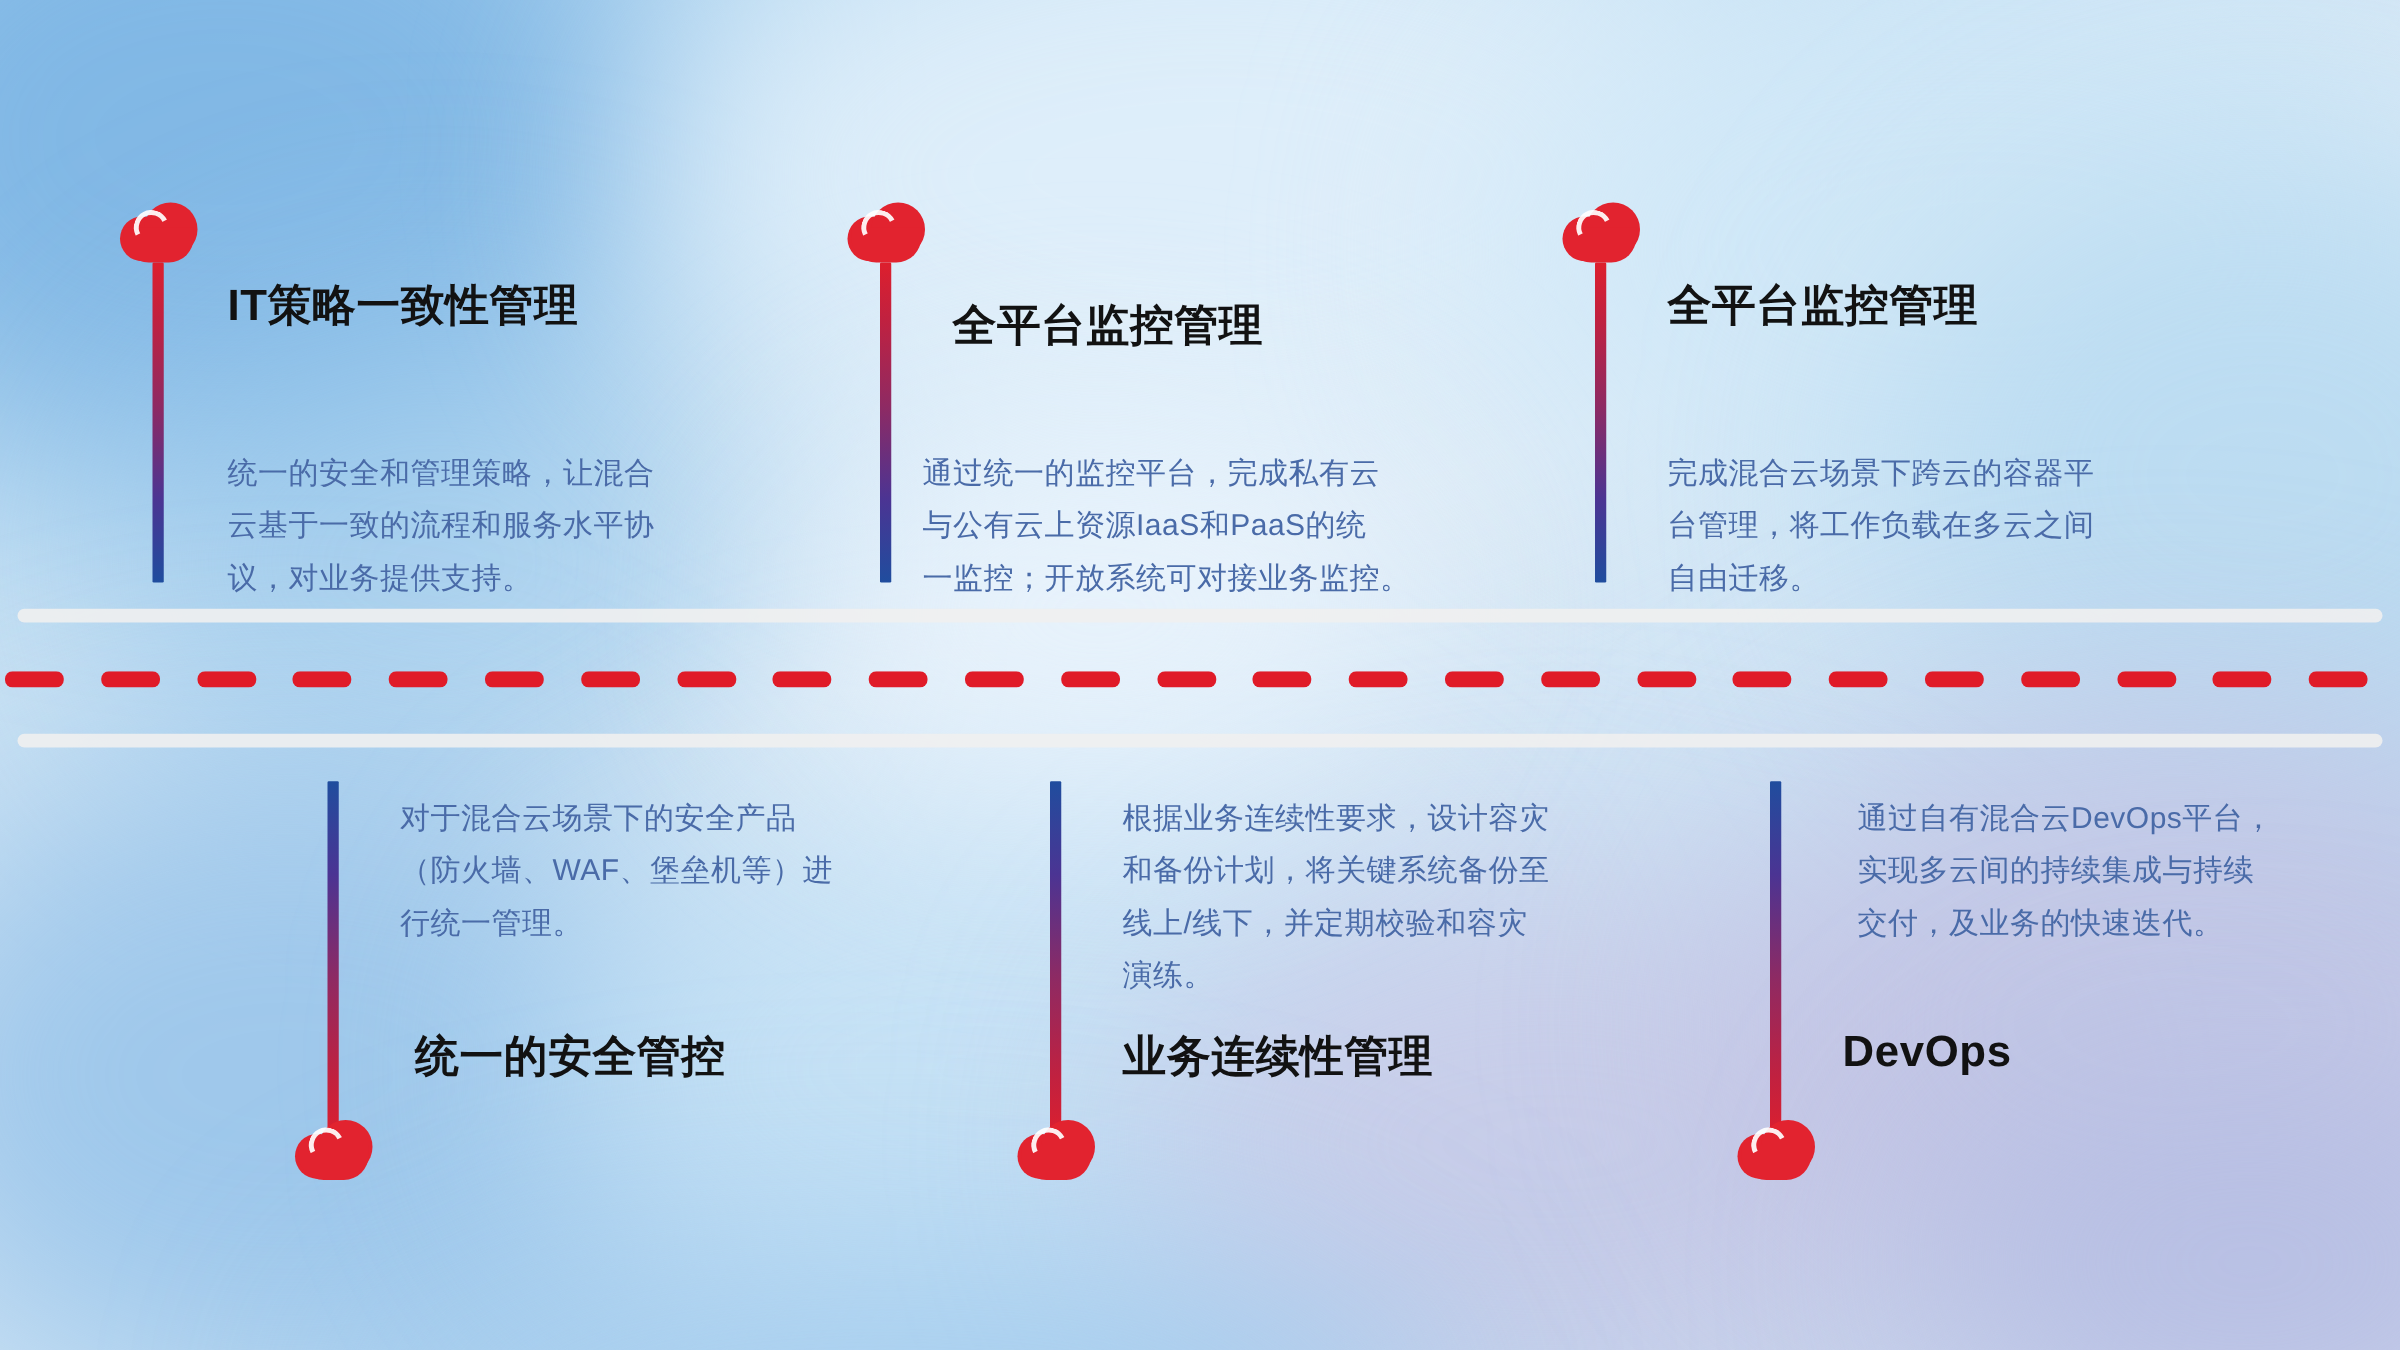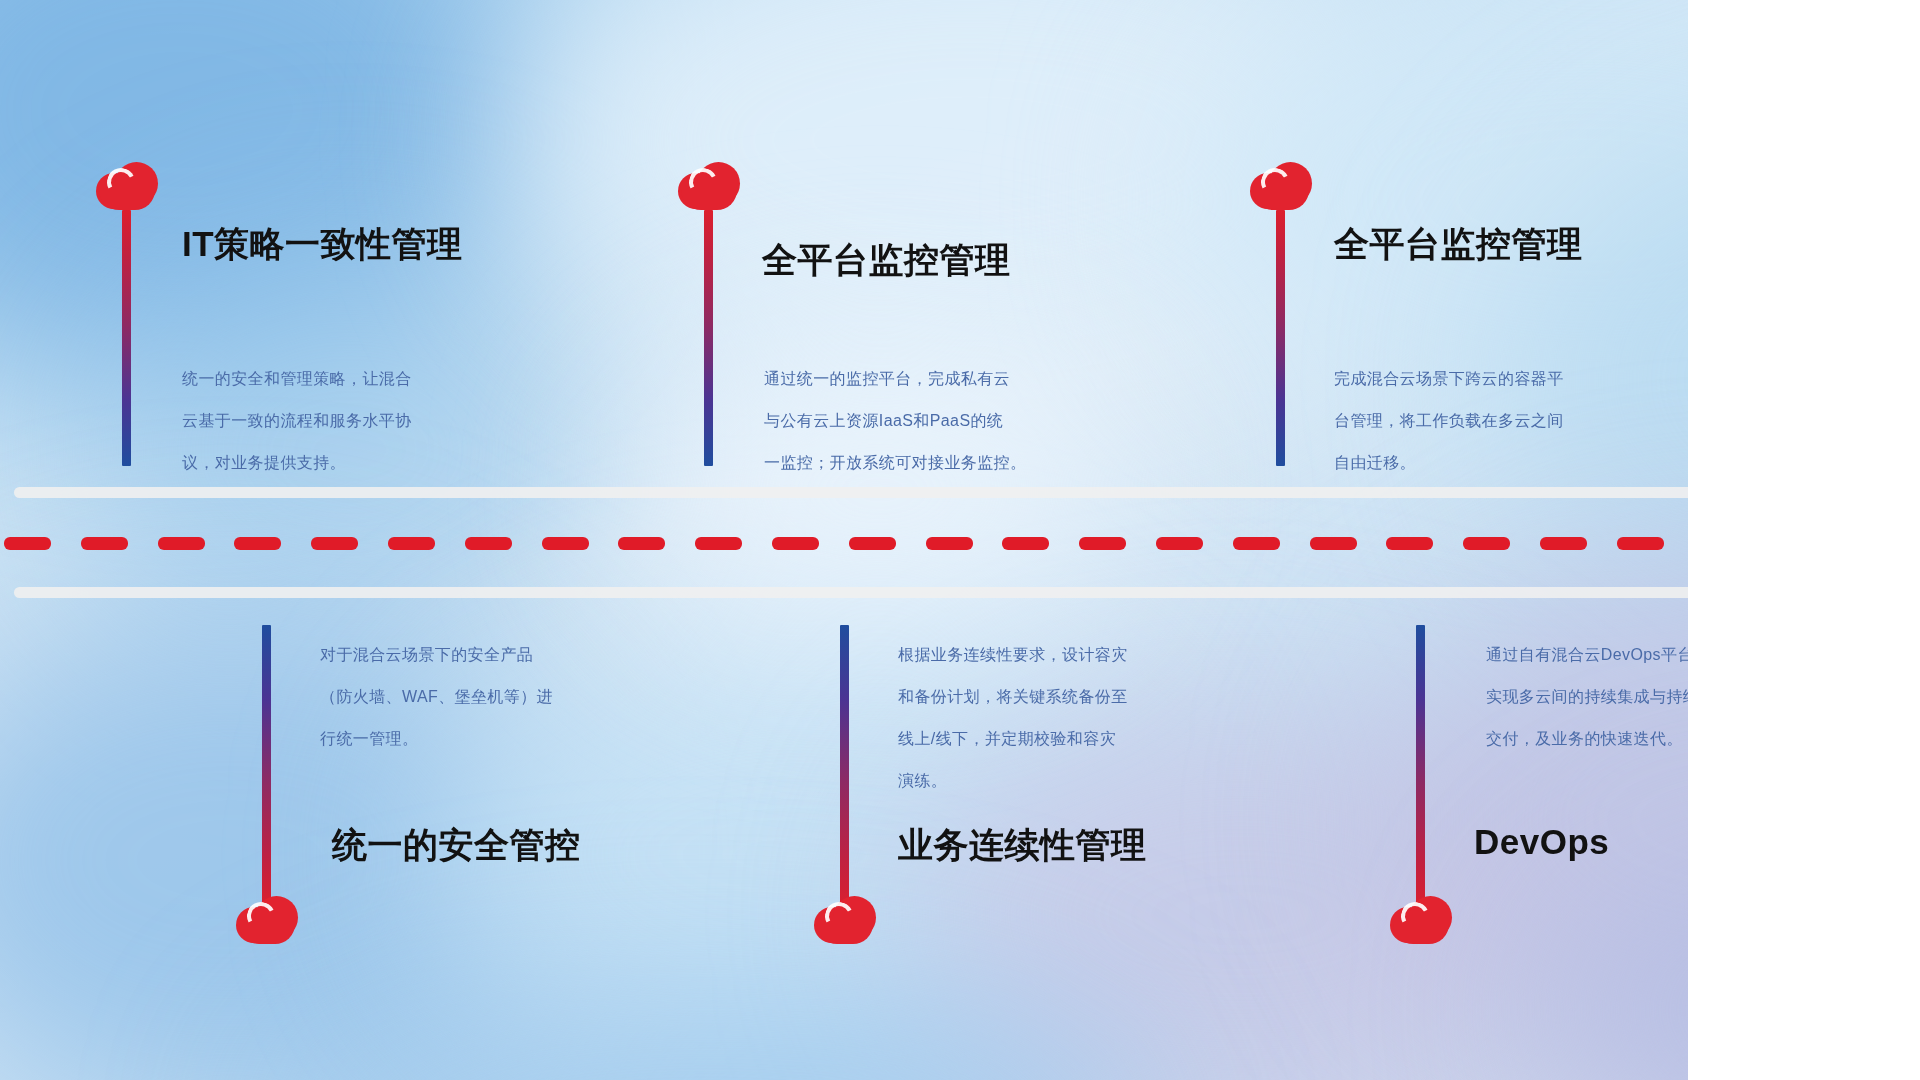--- a/index.html
+++ b/index.html
@@ -6,21 +6,21 @@
     margin: 0;
     padding: 0;
     width: 1920px;
     height: 1080px;
     overflow: hidden;
     font-family: "Liberation Sans", "DejaVu Sans", sans-serif;
   }
 
   #stage {
     position: relative;
-    width: 1688px;
+    width: 1920px;
     height: 1080px;
     overflow: hidden;
     background: #bef264;
   }
 
   
   .bg-base {
     position: absolute;
     inset: 0;
     background:
@@ -106,21 +106,21 @@
     white-space: nowrap;
     color: #121212;
     font-weight: 700;
     font-size: 35px;
     letter-spacing: 0.5px;
   }
 
   .node-desc {
     position: absolute;
     color: #4a6ba8;
-    font-size: 16px;
+    font-size: 24px;
     line-height: 42px;
     letter-spacing: 0.4px;
     white-space: pre-line;
   }
 
   
   .rail {
     position: absolute;
     left: 14px;
     width: 1892px;
@@ -183,21 +183,21 @@
 
   <div class="node">
     <div class="cloud" style="left:678px; top:162px;">
       <div class="lobe-a"></div>
         <div class="lobe-b"></div>
         <div class="base"></div>
         <div class="shine"></div>
     </div>
     <div class="stem down" style="left:704px; top:210px; height:256px;"></div>
     <div class="node-title" style="left:762px; top:221px;margin-top:16px;">全平台监控管理</div>
-    <div class="node-desc" style="left:764px; top:358px; width:450px;">通过统一的监控平台，完成私有云
+    <div class="node-desc" style="left:738px; top:358px; width:450px;">通过统一的监控平台，完成私有云
 与公有云上资源IaaS和PaaS的统
 一监控；开放系统可对接业务监控。</div>
   </div>
 
   <div class="node">
     <div class="cloud" style="left:1250px; top:162px;">
       <div class="lobe-a"></div>
         <div class="lobe-b"></div>
         <div class="base"></div>
         <div class="shine"></div>

